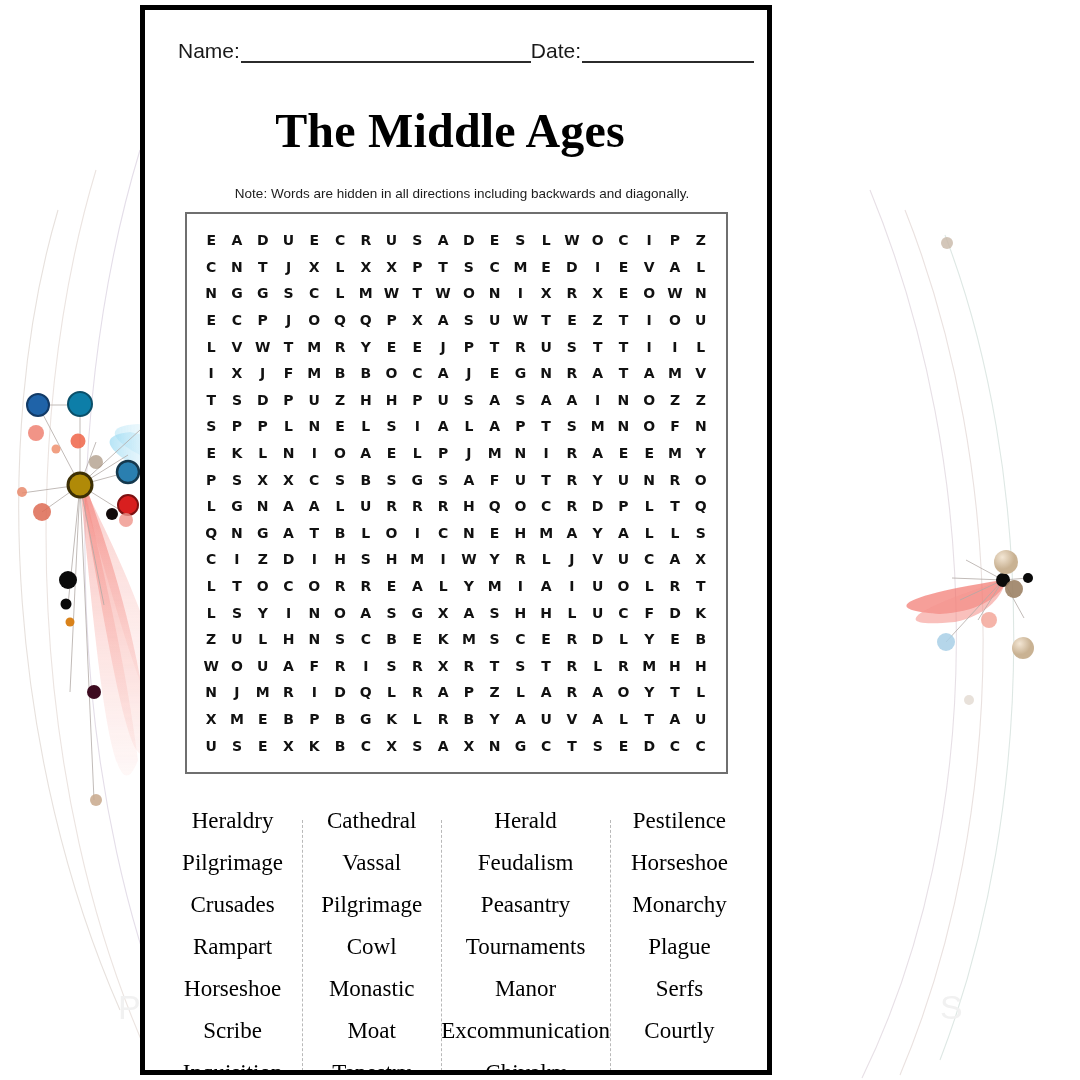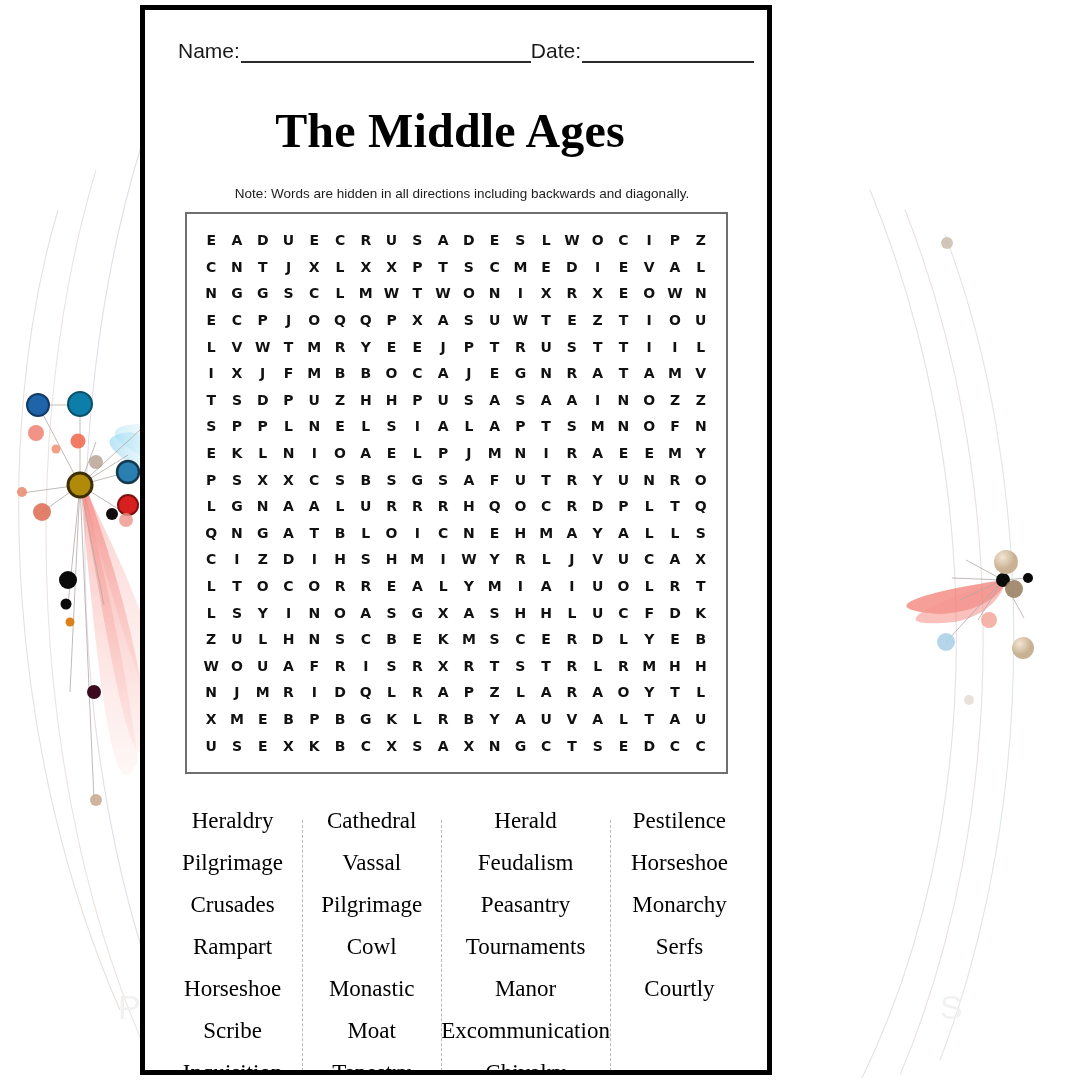--- a/index.html
+++ b/index.html
@@ -753,18 +753,19 @@
         <div class="word-item">Peasantry</div>
         <div class="word-item">Tournaments</div>
         <div class="word-item">Manor</div>
         <div class="word-item">Excommunication</div>
         <div class="word-item">Chivalry</div>
       </div>
       <div class="word-col">
         <div class="word-item">Pestilence</div>
         <div class="word-item">Horseshoe</div>
         <div class="word-item">Monarchy</div>
+        <div class="word-item">Plague</div>
         <div class="word-item">Serfs</div>
         <div class="word-item">Courtly</div>
       </div>
     </div>
 
 </div>
 
 </body></html>

